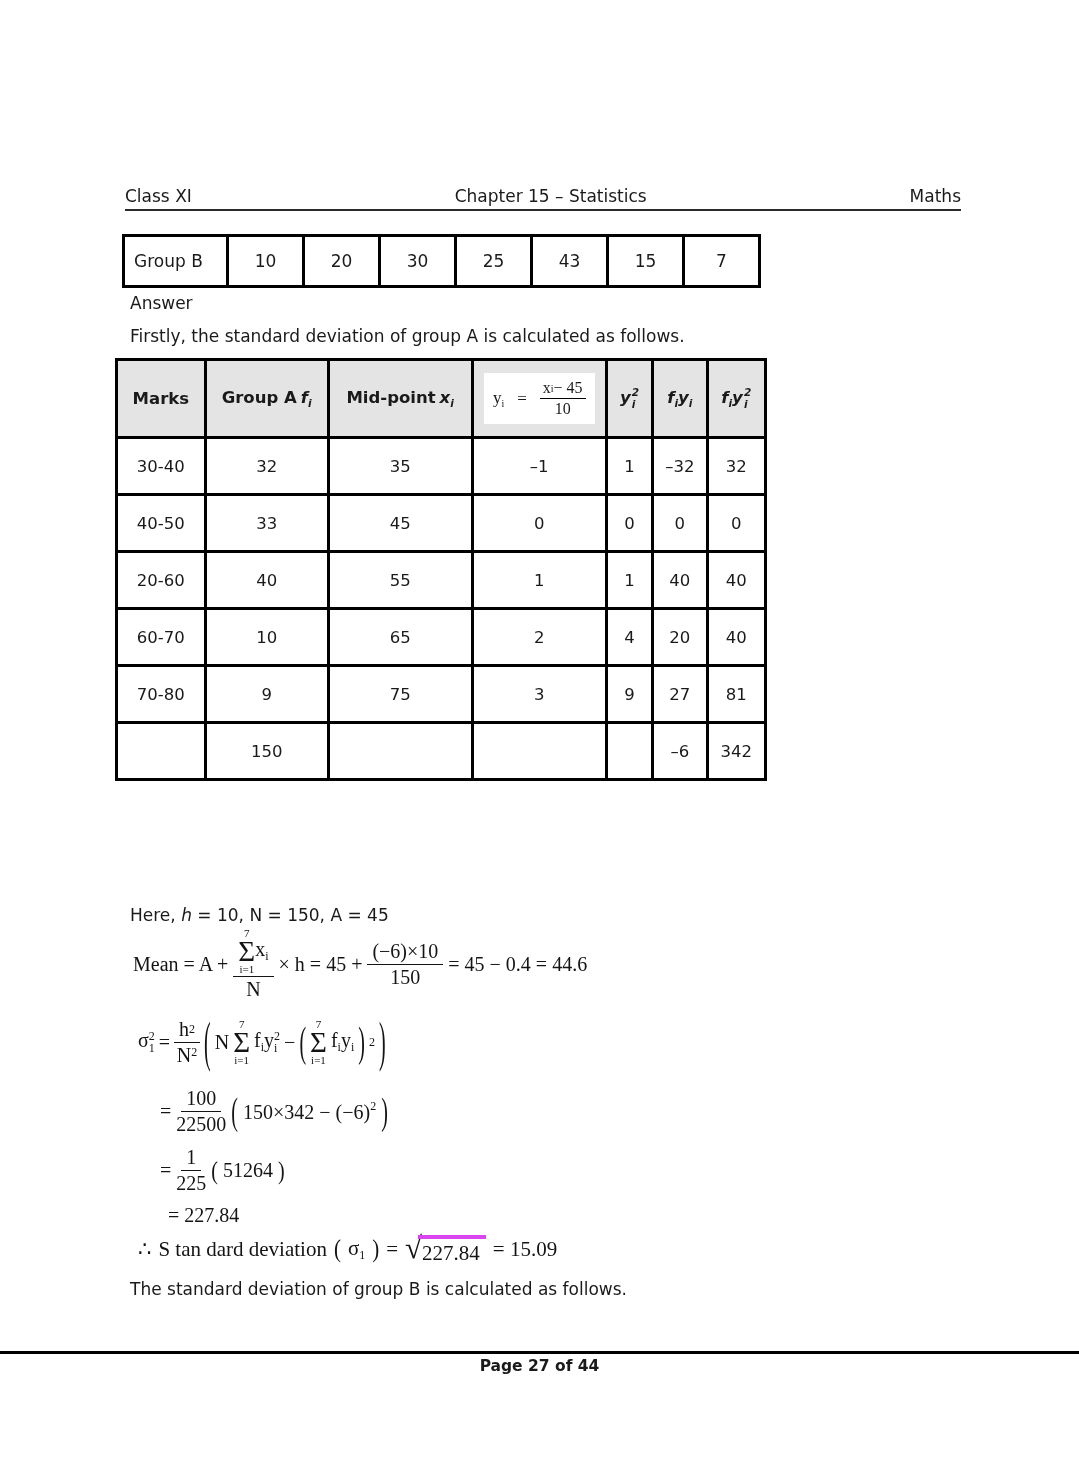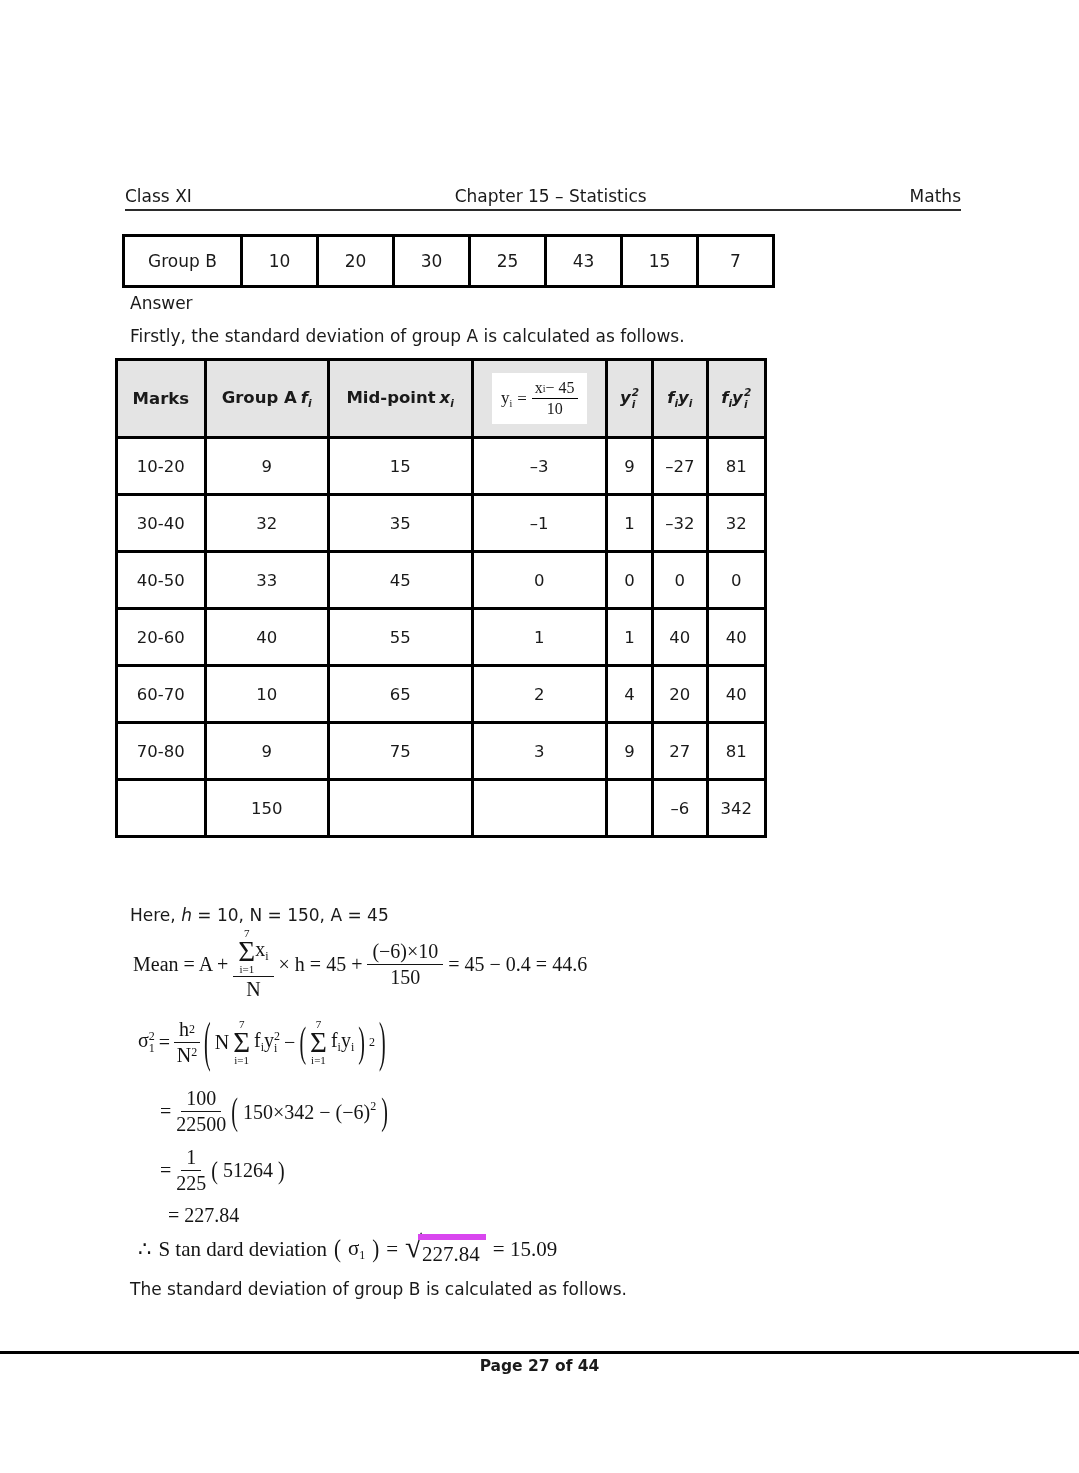--- a/index.html
+++ b/index.html
@@ -7,38 +7,38 @@
         font-family:"DejaVu Sans",sans-serif;color:#1a1a1a;overflow:hidden;}
   .abs{position:absolute;}
 
   
   .doc-header{top:186px;left:125px;width:836px;display:flex;justify-content:space-between;
               align-items:flex-end;border-bottom:2px solid #2b2b2b;padding-bottom:3px;font-size:17px;}
 
   
   .groupb{top:234px;left:122px;display:flex;border:3px solid #000;}
   .gcell{height:48px;display:flex;align-items:center;justify-content:center;font-size:17px;background:#fff;}
-  .glabel{width:92px;justify-content:flex-start;padding-left:23px;}
+  .glabel{width:92px;justify-content:flex-start;padding-left:9px;}
   .gvals{display:flex;}
   .gvals .gcell{width:73px;border-left:3px solid #000;}
 
   .answer{top:293px;left:130px;font-size:17px;}
   .intro{top:326px;left:130px;font-size:17px;}
 
   
   .main-table{top:358px;left:115px;border-collapse:collapse;table-layout:fixed;width:652px;}
   .main-table th,.main-table td{border:3px solid #000;text-align:center;vertical-align:middle;
         font-size:16.5px;overflow:hidden;}
   .main-table th{background:#e4e4e4;font-weight:bold;height:73px;}
   .main-table td{background:#fff;height:52px;}
   .hvar{font-style:italic;margin-left:4px;}
   .main-table sub{font-size:10.5px;font-style:italic;}
   .hstack{display:inline-flex;flex-direction:column;align-items:flex-start;font-size:10.5px;
           line-height:1.05;font-style:italic;font-weight:bold;vertical-align:middle;margin-left:1px;}
-  .fbox{display:inline-flex;align-items:center;gap:5px;background:#fff;padding:6px 9px;
+  .fbox{display:inline-flex;align-items:center;gap:13px;background:#fff;padding:6px 9px;
         font-family:"Liberation Serif",serif;font-weight:400;font-size:17px;}
   .fbox sub{font-family:"Liberation Serif",serif;font-style:normal;font-size:10px;}
   .fbox .frac .num{font-size:16px;border-bottom:1.5px solid #000;padding:0 3px 1px;}
   .fbox .frac .den{font-size:16px;}
 
   .here{top:883px;left:130px;font-size:17px;margin-top:22px;}
 
   
   .math{font-family:"Liberation Serif",serif;font-size:20px;color:#141414;display:flex;align-items:center;}
   .frac{display:inline-flex;flex-direction:column;align-items:center;vertical-align:middle;}
@@ -54,21 +54,21 @@
   .stack{display:inline-flex;flex-direction:column;align-items:flex-start;font-size:12px;
          line-height:1.05;vertical-align:middle;}
   .paren{display:inline-block;line-height:1;transform-origin:50% 54%;font-weight:300;}
   .p27{transform:scaleY(2.7);}
   .p21{transform:scaleY(2.1);}
   .p19{transform:scaleY(1.9);}
   .p13{transform:scaleY(1.3);}
   .p12{transform:scaleY(1.2);}
   .sqrt{display:inline-flex;align-items:flex-start;}
   .sqrt .rad{font-size:31px;line-height:1;margin-right:-4px;}
-  .sqrt .rcand{border-top:6px solid #d946ef;padding:2px 6px 0 4px;margin-top:3px;}
+  .sqrt .rcand{border-top:4px solid #d946ef;padding:2px 6px 0 4px;margin-top:3px;}
 
   .mean-line{top:916px;left:133px;height:96px;gap:5px;}
   .var-line{top:1003px;left:138px;height:78px;gap:4px;}
   .s2{top:1083px;left:160px;height:56px;gap:5px;}
   .s3{top:1142px;left:160px;height:56px;gap:5px;}
   .s4{top:1200px;left:168px;height:30px;gap:5px;}
   .concl{top:1228px;left:138px;height:42px;gap:7px;font-size:21px;}
 
   .closing{top:1279px;left:130px;font-size:17px;}
 
@@ -150,29 +150,20 @@
         <th>
           <span class="hvar" style="margin-left:0">f</span><sub>i</sub><span class="hvar" style="margin-left:0">y</span><span class="hstack">
               <span>2</span>
               <span>i</span>
             </span>
         </th>
       </tr>
     </thead>
     <tbody>
 
-    <tr>
-        <td>10-20</td>
-        <td>9</td>
-        <td>15</td>
-        <td>–3</td>
-        <td>9</td>
-        <td>–27</td>
-        <td>81</td>
-      </tr>
         <tr>
         <td>30-40</td>
         <td>32</td>
         <td>35</td>
         <td>–1</td>
         <td>1</td>
         <td>–32</td>
         <td>32</td>
       </tr>
         <tr>

